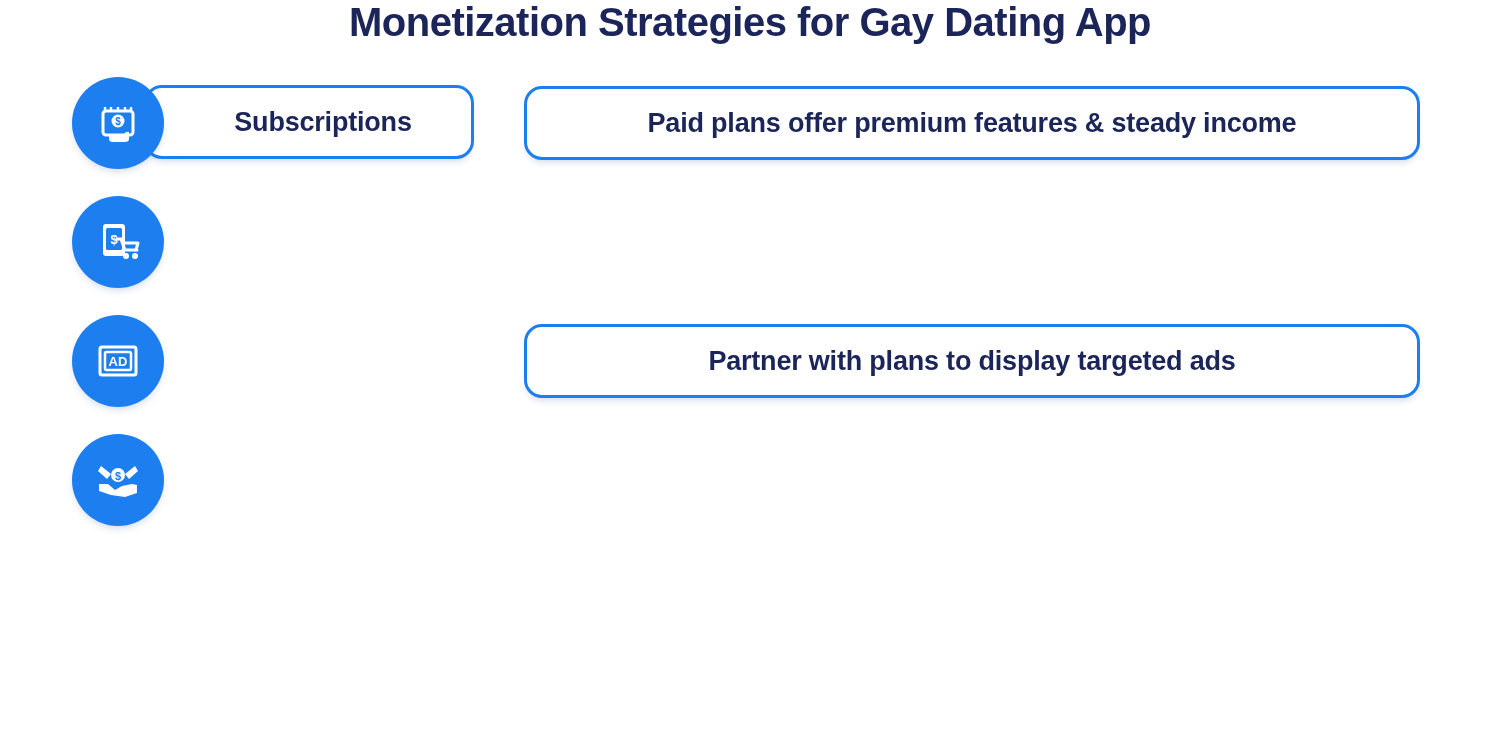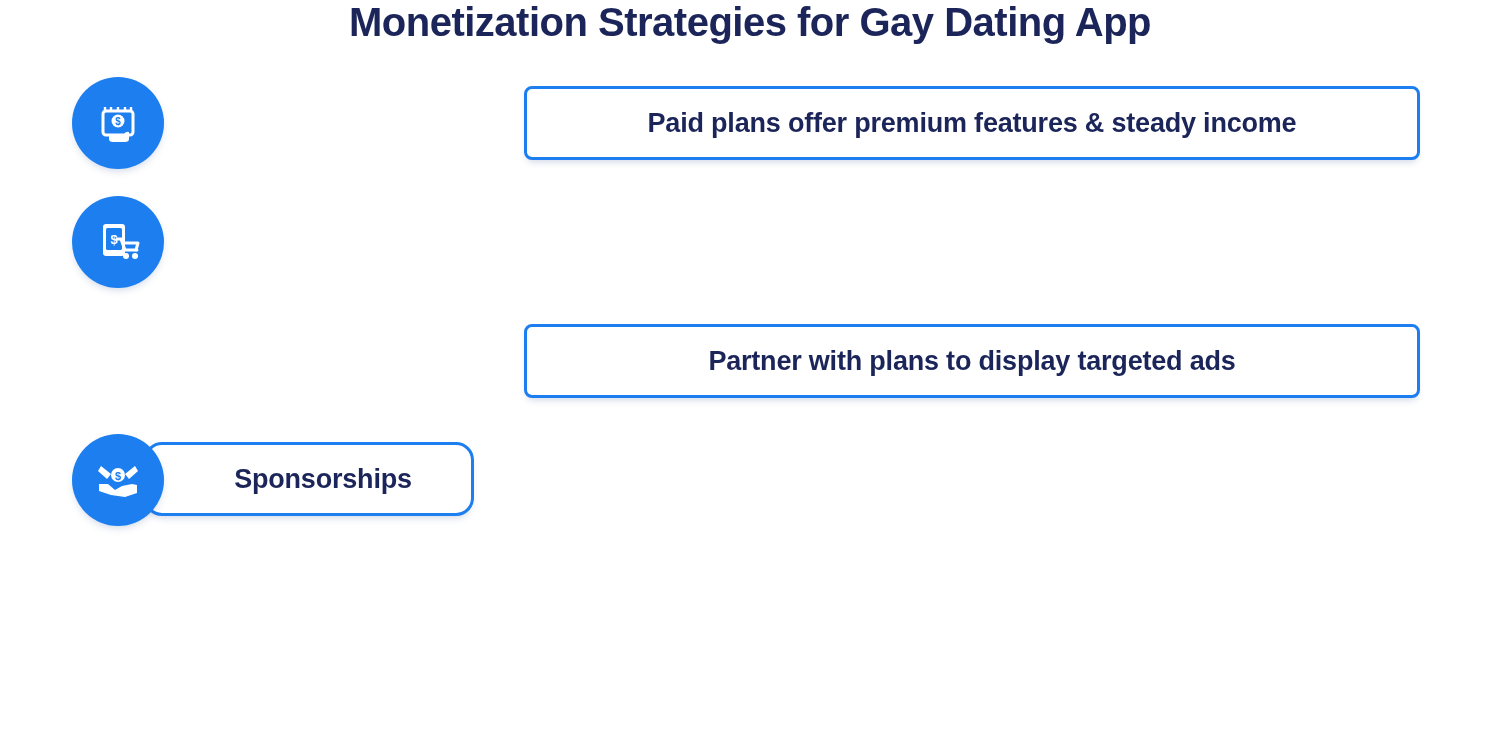--- a/index.html
+++ b/index.html
@@ -97,21 +97,21 @@
 
   .icon-circle svg {
     display: block;
   }
 
   .desc-box {
     margin-left: 42px;
     flex: 1 1 auto;
     height: 74px;
     border: 3px solid #1d7ef0;
-    border-radius: 8px;
+    border-radius: 18px;
     background: #ffffff;
     box-sizing: border-box;
     box-shadow: 0 5px 7px -3px rgba(20, 60, 130, 0.20);
     display: flex;
     align-items: center;
     justify-content: center;
   }
 
   .desc-text {
     font-size: 27px;
@@ -125,20 +125,23 @@
 <body>
 
 <div class="infographic">
 
   <div class="title">Monetization Strategies for Gay Dating App</div>
 
   <div class="rows">
 
     <div class="row">
       <div class="label-group">
+        <div class="label-pill">
+          <span class="label-text">Subscriptions</span>
+        </div>
         <div class="icon-circle">
           <svg width="50" height="50" viewBox="0 0 50 50" aria-hidden="true">
             <rect x="10" y="13" width="30" height="24" rx="3" fill="none" stroke="#ffffff" stroke-width="3"></rect>
             <line x1="12" y1="9" x2="12" y2="13" stroke="#ffffff" stroke-width="2.4"></line>
             <line x1="18" y1="9" x2="18" y2="13" stroke="#ffffff" stroke-width="2.4"></line>
             <line x1="25" y1="9" x2="25" y2="13" stroke="#ffffff" stroke-width="2.4"></line>
             <line x1="32" y1="9" x2="32" y2="13" stroke="#ffffff" stroke-width="2.4"></line>
             <line x1="38" y1="9" x2="38" y2="13" stroke="#ffffff" stroke-width="2.4"></line>
             <circle cx="25" cy="23" r="6.5" fill="#ffffff"></circle>
             <text x="25" y="27" font-size="10" font-family="'Liberation Sans', sans-serif" font-weight="bold" fill="#1d7ef0" text-anchor="middle">$</text>
@@ -162,31 +165,35 @@
             <path d="M29.5 26 L45 26 L43 33" fill="none" stroke="#ffffff" stroke-width="3" stroke-linecap="round" stroke-linejoin="round"></path>
             <circle cx="33" cy="39" r="3" fill="#ffffff"></circle>
             <circle cx="42" cy="39" r="3" fill="#ffffff"></circle>
           </svg>
         </div>
       </div>
     </div>
 
     <div class="row">
       <div class="label-group">
+        <div class="icon-circle">
+          <svg width="52" height="52" viewBox="0 0 52 52" aria-hidden="true">
+            <rect x="8" y="12" width="36" height="28" rx="2" fill="none" stroke="#ffffff" stroke-width="3"></rect>
+            <rect x="13" y="17" width="26" height="18" rx="1.5" fill="none" stroke="#ffffff" stroke-width="2.5"></rect>
+            <text x="26" y="31" font-size="13" font-family="'Liberation Sans', sans-serif" font-weight="bold" fill="#ffffff" text-anchor="middle">AD</text>
+          </svg>
+        </div>
       </div>
       <div class="desc-box">
         <span class="desc-text">Partner with plans to display targeted ads</span>
       </div>
     </div>
 
     <div class="row">
       <div class="label-group">
-        <div class="label-pill">
-          <span class="label-text">Sponsorships</span>
-        </div>
         <div class="icon-circle">
           <svg width="52" height="52" viewBox="0 0 52 52" aria-hidden="true">
             <path d="M9 12 L19 20 L15 25 L6 17 Z" fill="#ffffff"></path>
             <path d="M43 12 L33 20 L37 25 L46 17 Z" fill="#ffffff"></path>
             <circle cx="26" cy="21" r="7" fill="#ffffff"></circle>
             <text x="26" y="26" font-size="11" font-family="'Liberation Sans', sans-serif" font-weight="bold" fill="#1d7ef0" text-anchor="middle">$</text>
             <path d="M7 30 L16 30 L23 36 L30 32 L40 30 L45 31 L45 39 L33 43 L19 41 L7 37 Z" fill="#ffffff"></path>
           </svg>
         </div>
       </div>

